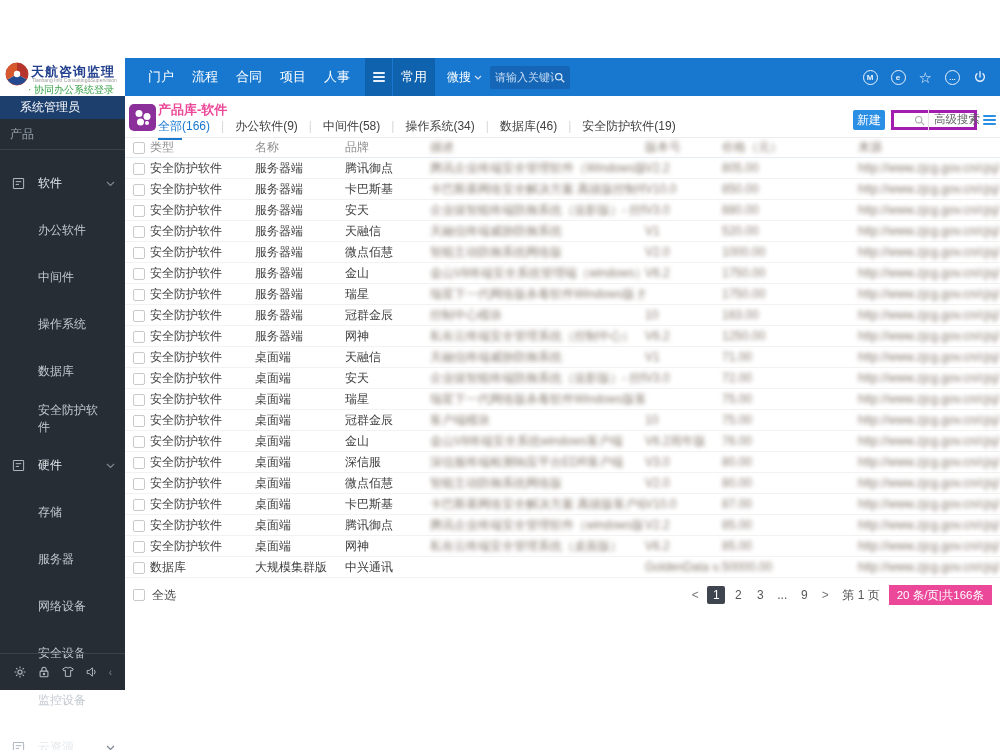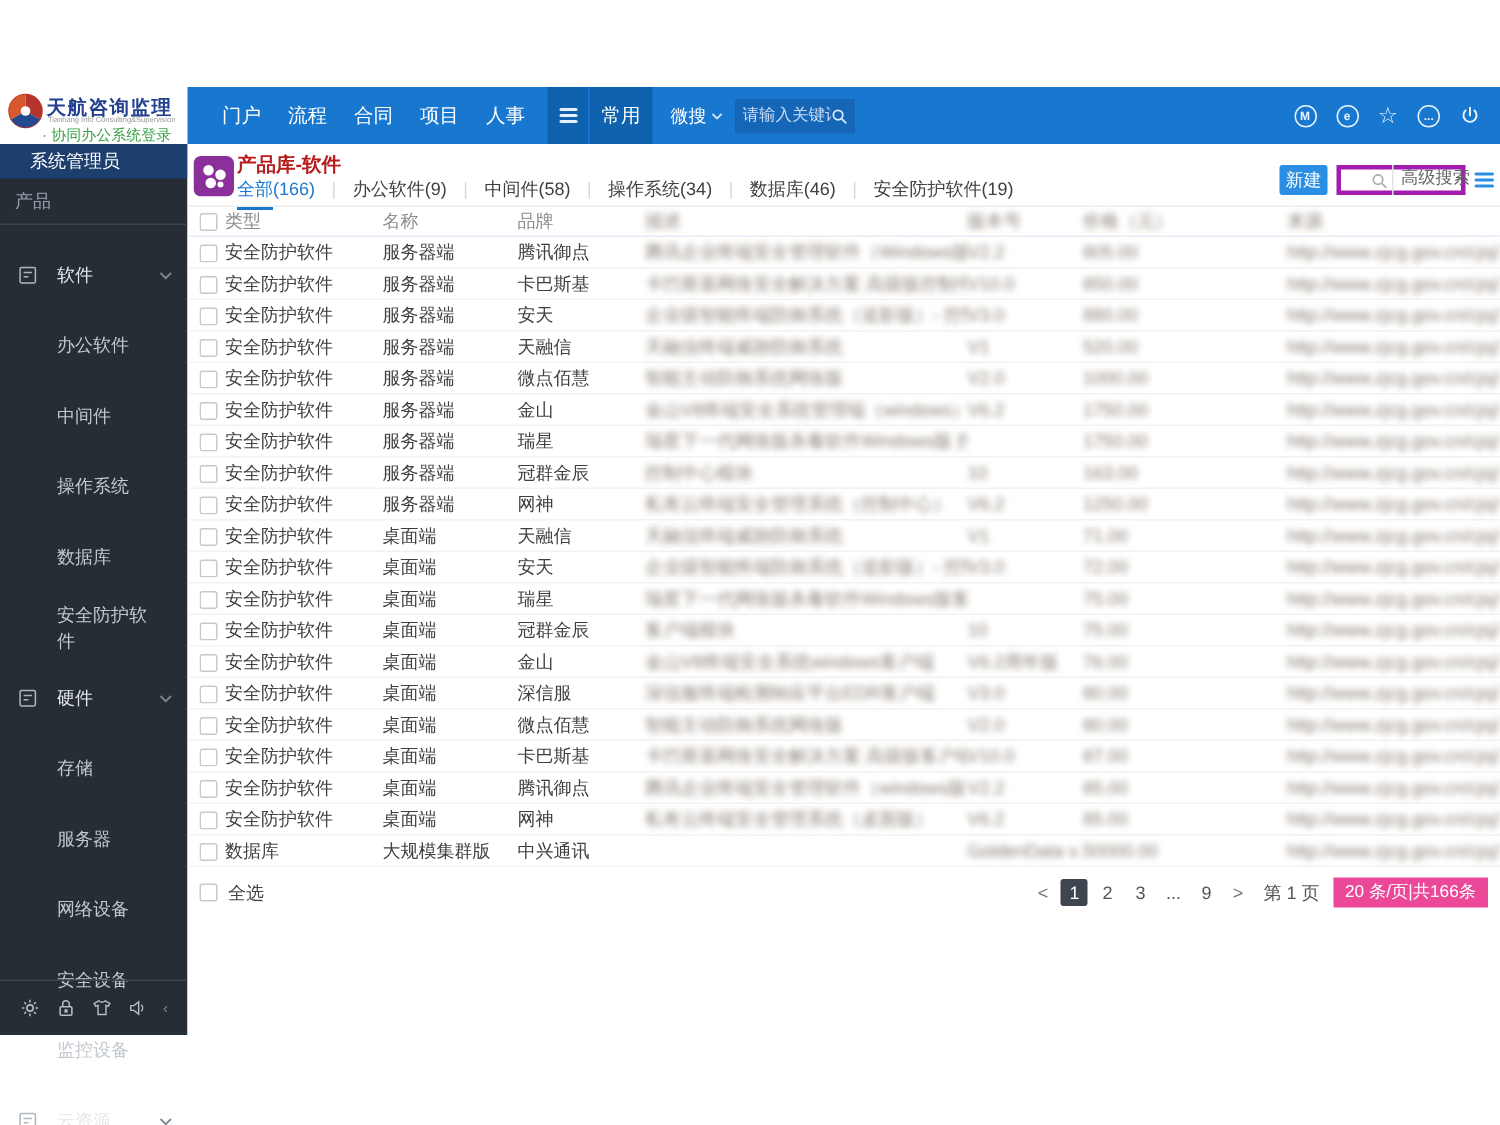--- a/index.html
+++ b/index.html
@@ -43,21 +43,21 @@
   .nav-row.item .gicon svg, .nav-row.item .chev { visibility:hidden; }
   .nav-row.item .nlabel { color:#c2c8cf; }
   .sb-bottom { position:absolute; bottom:0; left:0; width:125px; height:37px; border-top:1px solid #3a424c; display:flex; align-items:center; justify-content:space-around; padding:0 8px; color:#b3bbc4; }
   .sb-bottom .svg-icn { color:#b3bbc4; }
   .collapse-arrow { color:#7e8893; font-size:10px; cursor:pointer; }
 
   
   .main { position:absolute; left:125px; top:96px; width:875px; height:654px; background:#fff; }
   .main-header { position:relative; height:42px; border-bottom:1px solid #ececec; }
   .prod-icon { position:absolute; left:4px; top:8px; }
-  .page-title { position:absolute; left:33px; top:5px; font-size:13px; font-weight:bold; color:#b91c1c; }
+  .page-title { position:absolute; left:33px; top:5px; font-size:13px; font-weight:bold; color:#ec4899; }
   .tabs { position:absolute; left:33px; top:22px; display:flex; align-items:center; }
   .tab { font-size:12px; color:#404040; cursor:pointer; position:relative; padding-bottom:3px; }
   .tab + .tab::before { content:"|"; color:#d8d8d8; margin:0 11px; }
   .tab.active { color:#1878d0; }
   .tab.active::after { content:""; position:absolute; left:0; bottom:-2px; width:24px; height:2px; background:#1878d0; }
   .new-btn { position:absolute; left:728px; top:14px; width:32px; height:20px; background:#2a8ee4; color:#fff; font-size:12px; border:none; border-radius:2px; cursor:pointer; }
   .adv-search { position:absolute; left:766px; top:14px; width:86px; height:20px; border:3px solid #a21caf; display:flex; align-items:center; }
   .adv-search input { flex:1; width:20px; border:none; outline:none; font-size:11px; color:#666; padding-left:4px; }
   .adv-search .mag { color:#aaa; display:flex; margin-right:3px; }
   .adv-label { font-size:11.5px; color:#666; border-left:1px solid #e3e3e3; padding:0 5px; height:20px; line-height:19px; cursor:pointer; white-space:nowrap; }

